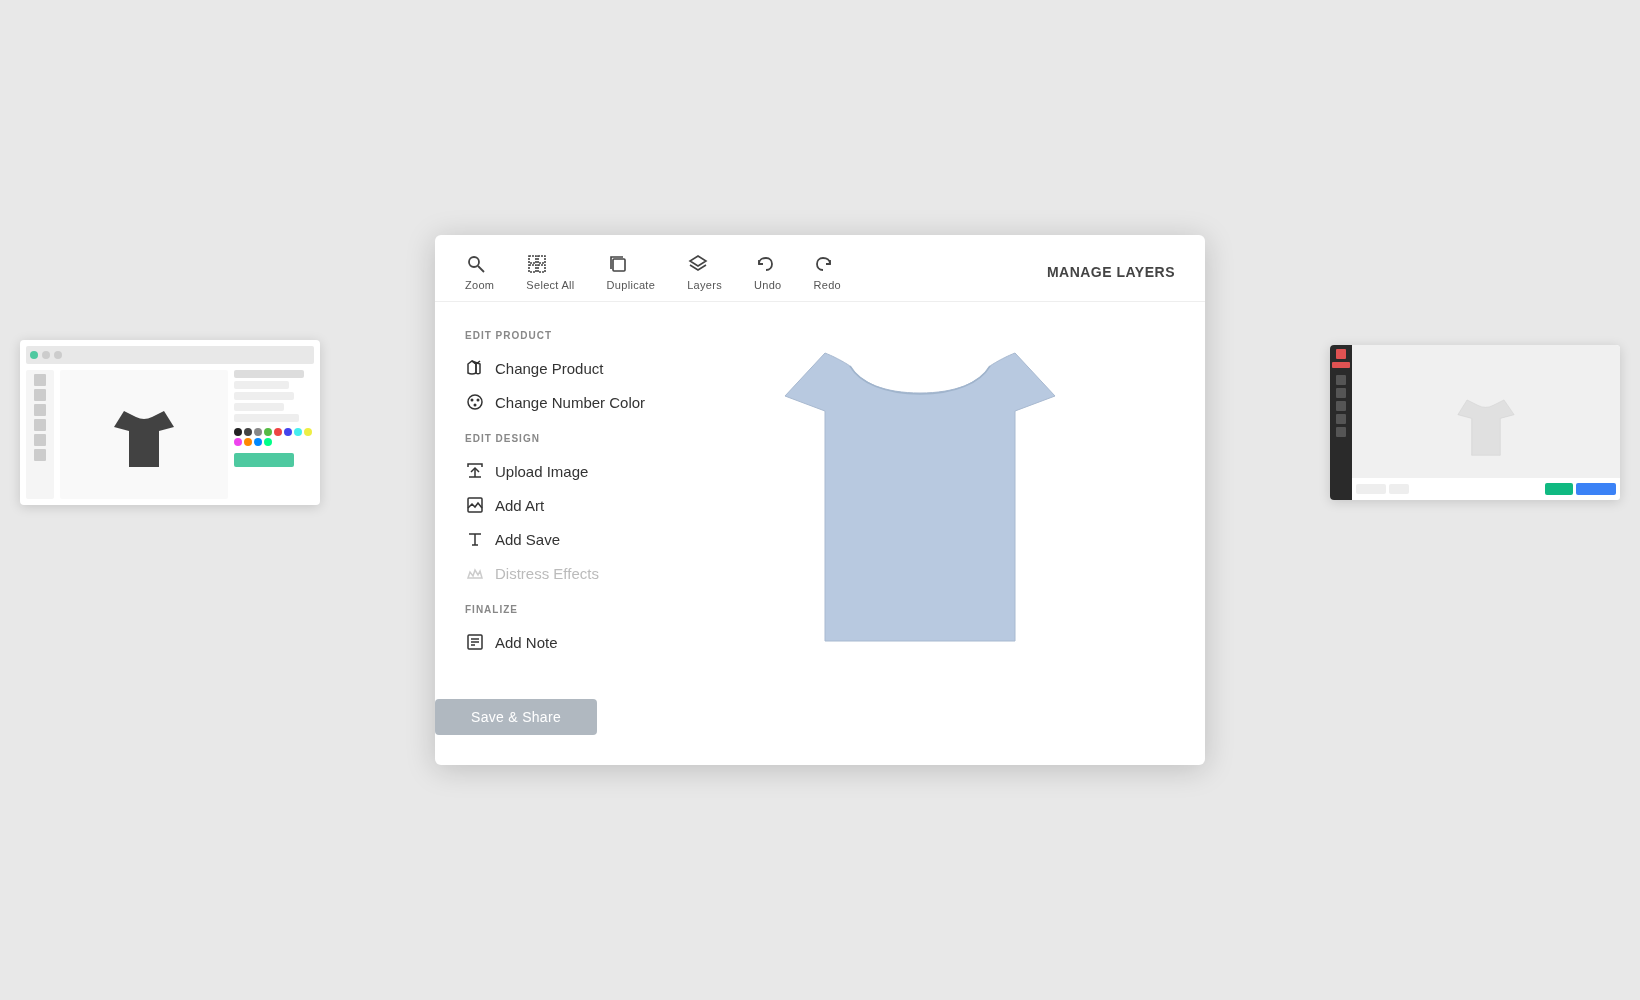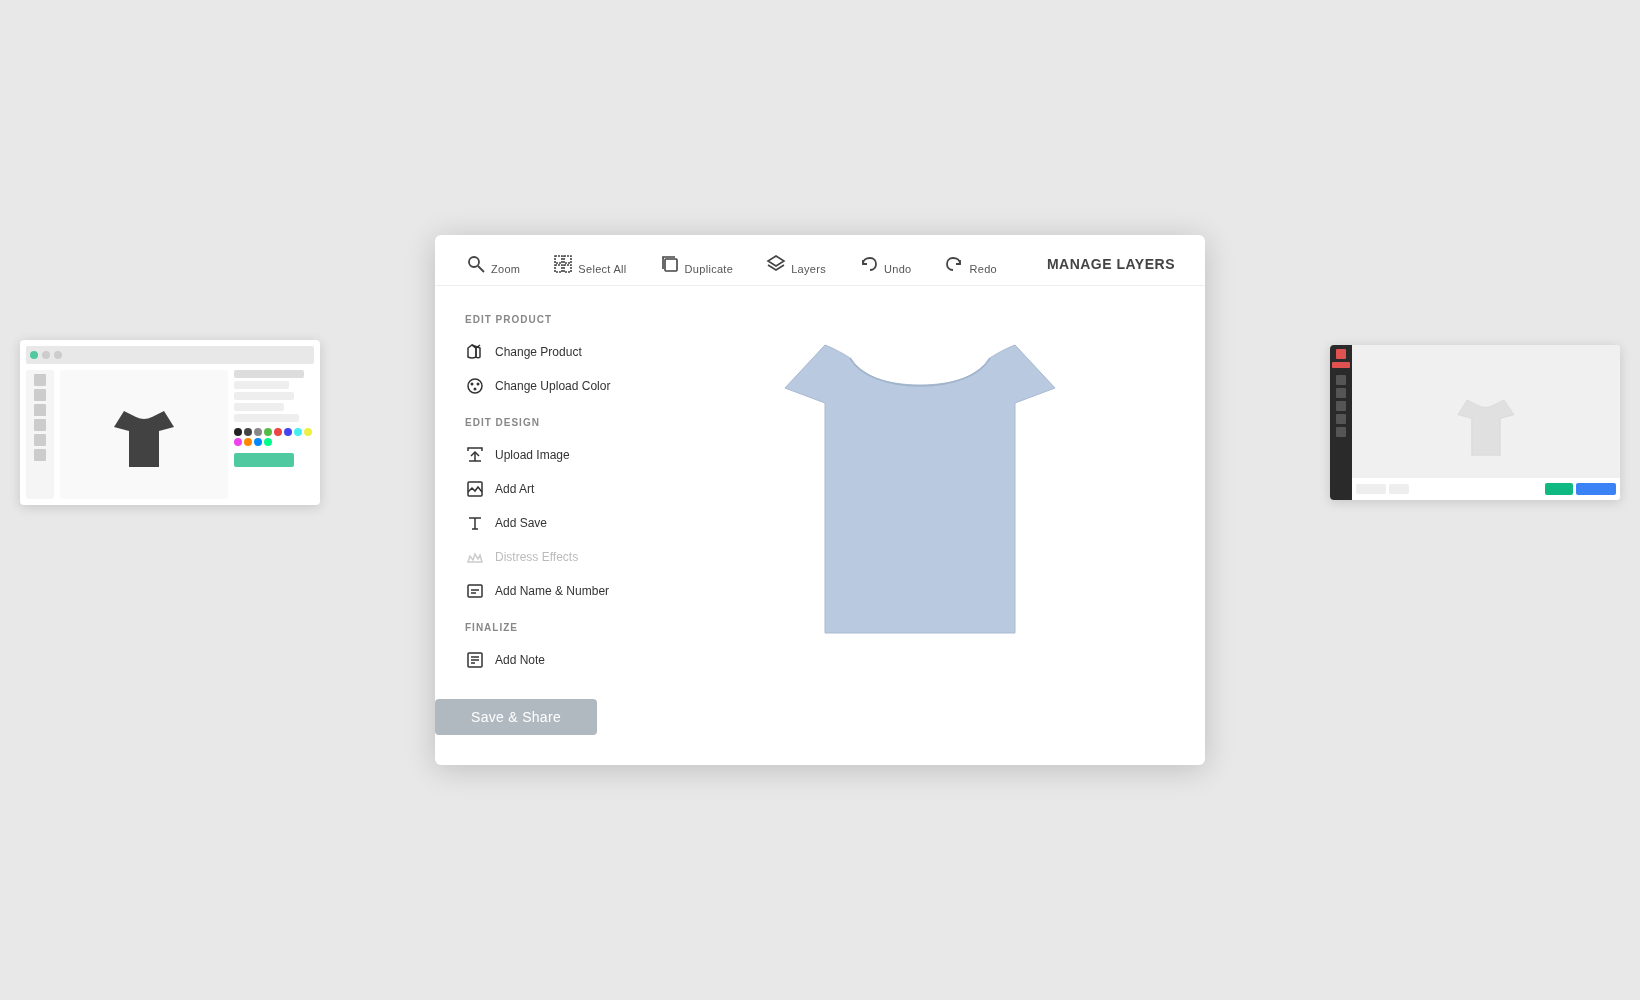--- a/index.html
+++ b/index.html
@@ -55,22 +55,22 @@
     .toolbar {
       display: flex;
       align-items: center;
       padding: 18px 30px 10px 30px;
       border-bottom: 1px solid #eee;
       gap: 0;
     }
 
     .toolbar-item {
       display: flex;
-      flex-direction: row;
-      align-items: flex-end;
+      flex-direction: column;
+      align-items: flex-start;
       gap: 4px;
       margin-right: 32px;
       cursor: pointer;
     }
 
     .toolbar-item:last-child { margin-right: 0; }
 
     .toolbar-icon {
       width: 22px;
       height: 22px;
@@ -120,21 +120,21 @@
       margin-top: 8px;
     }
 
     .menu-item {
       display: flex;
       align-items: center;
       gap: 10px;
       padding: 7px 0;
       cursor: pointer;
       color: #333;
-      font-size: 12px;
+      font-size: 15px;
     }
 
     .menu-item.disabled {
       color: #bbb;
       cursor: default;
     }
 
     .menu-icon {
       width: 20px;
       height: 20px;
@@ -517,21 +517,21 @@
 
       <div class="menu-item">
         <div class="menu-icon">
           <svg width="18" height="18" viewBox="0 0 18 18" fill="none" stroke="#333" stroke-width="1.5">
             <circle cx="9" cy="9" r="7"></circle>
             <circle cx="6" cy="7" r="1.5" fill="#333" stroke="none"></circle>
             <circle cx="12" cy="7" r="1.5" fill="#333" stroke="none"></circle>
             <circle cx="9" cy="12" r="1.5" fill="#333" stroke="none"></circle>
           </svg>
         </div>
-        <span>Change Upload Color</span>
+        <span>Change Number Color</span>
       </div>
 
 
       <div class="section-label" style="margin-top:14px;">EDIT DESIGN</div>
 
       <div class="menu-item">
         <div class="menu-icon">
           <svg width="18" height="18" viewBox="0 0 18 18" fill="none" stroke="#333" stroke-width="1.5">
             <polyline points="5,10 9,6 13,10"></polyline>
             <line x1="9" y1="6" x2="9" y2="15"></line>
@@ -565,30 +565,20 @@
 
       <div class="menu-item disabled">
         <div class="menu-icon disabled">
           <svg width="18" height="18" viewBox="0 0 18 18" fill="none" stroke="#ccc" stroke-width="1.5">
             <path d="M2,14 L4,8 L7,12 L9,6 L12,11 L14,7 L16,14 Z"></path>
           </svg>
         </div>
         <span>Distress Effects</span>
       </div>
 
-      <div class="menu-item">
-        <div class="menu-icon">
-          <svg width="18" height="18" viewBox="0 0 18 18" fill="none" stroke="#333" stroke-width="1.5">
-            <rect x="2" y="3" width="14" height="12" rx="1"></rect>
-            <line x1="5" y1="8" x2="13" y2="8"></line>
-            <line x1="5" y1="11" x2="10" y2="11"></line>
-          </svg>
-        </div>
-        <span>Add Name &amp; Number</span>
-      </div>
 
       <div class="section-label" style="margin-top:14px;">FINALIZE</div>
 
       <div class="menu-item">
         <div class="menu-icon">
           <svg width="18" height="18" viewBox="0 0 18 18" fill="none" stroke="#333" stroke-width="1.5">
             <rect x="2" y="2" width="14" height="14" rx="1"></rect>
             <line x1="5" y1="6" x2="13" y2="6"></line>
             <line x1="5" y1="9" x2="13" y2="9"></line>
             <line x1="5" y1="12" x2="9" y2="12"></line>

